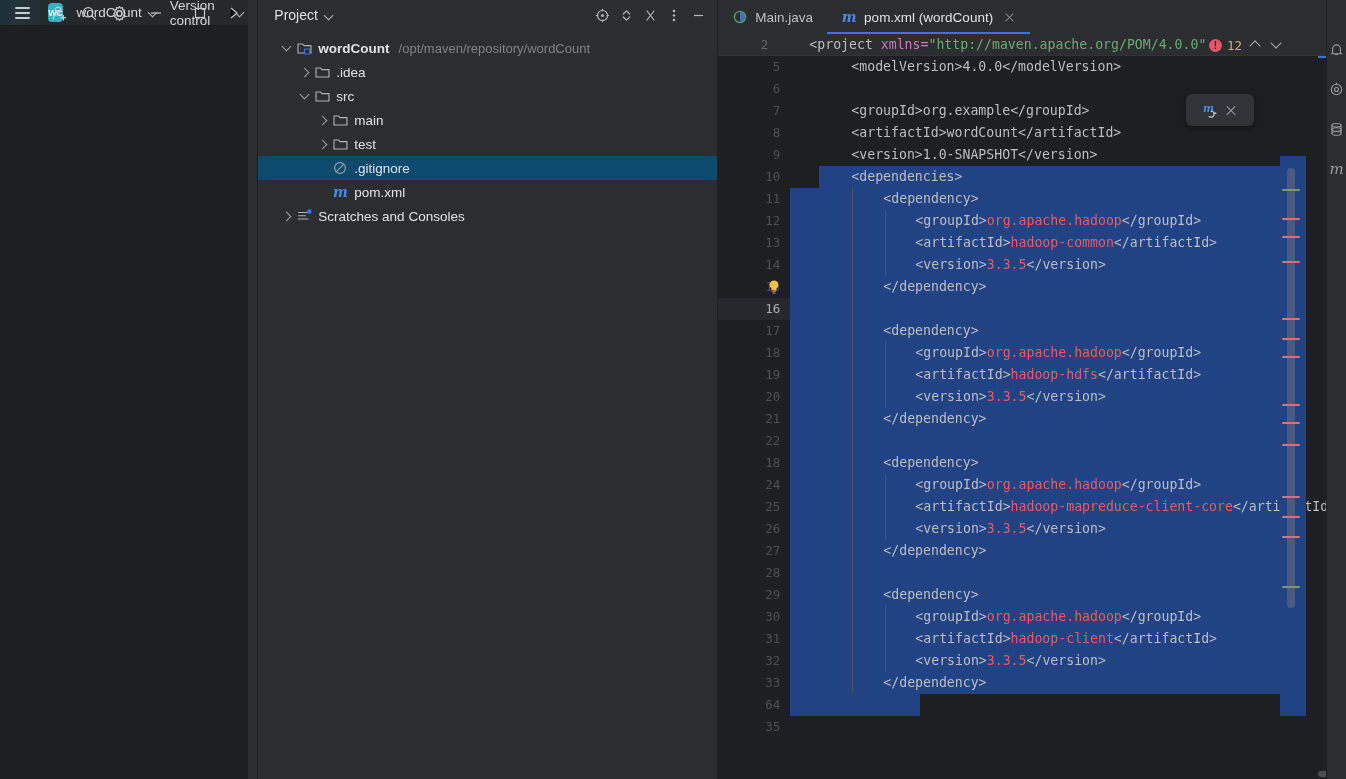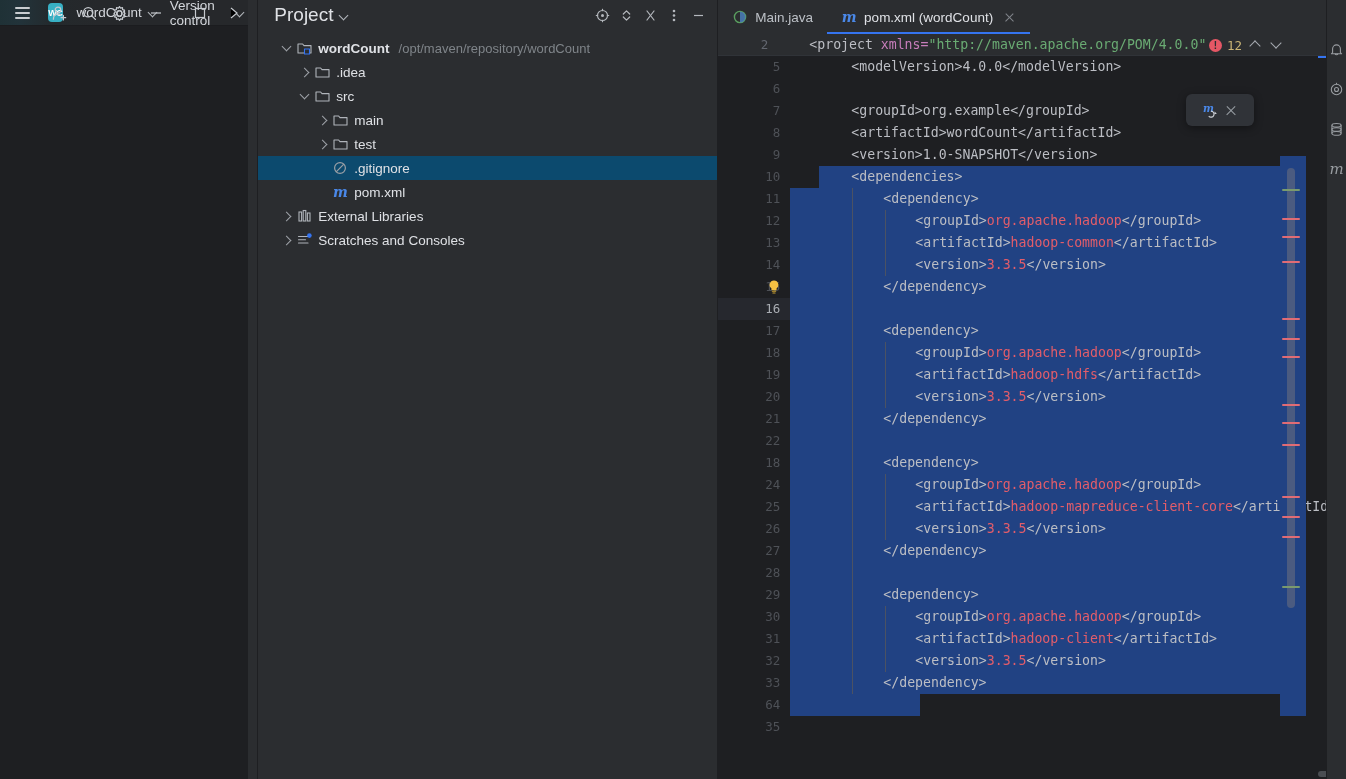--- a/index.html
+++ b/index.html
@@ -48,21 +48,21 @@
 
   
   .left-rail { width:10px; background:#2b2d30; border-right:1px solid #1e1f22; }
 
   
   .project-panel {
     width: 460px; flex:0 0 460px; background:#2b2d30; display:flex; flex-direction:column;
     border-right:1px solid #1e1f22;
   }
   .pp-header { height:30px; display:flex; align-items:center; padding:0 8px 0 16px; }
-  .pp-title { color:#dfe1e5; font-size:19px; display:flex; align-items:center; gap:7px; cursor:pointer; }
+  .pp-title { color:#dfe1e5; font-size:14px; display:flex; align-items:center; gap:7px; cursor:pointer; }
   .pp-tools { margin-left:auto; display:flex; align-items:center; gap:2px; }
   .pp-tool { width:22px; height:22px; display:flex; align-items:center; justify-content:center; border-radius:4px; cursor:pointer; }
 
   .tree { padding-top: 6px; font-size:13.5px; color:#dfe1e5; }
   .row { height:24px; display:flex; align-items:center; cursor:pointer; white-space:nowrap; position:relative; }
   .row.sel { background:#0c4a6e; }
   .arrow { width:14px; height:14px; flex:0 0 14px; position:relative; margin-right:2px; }
   .arrow.closed::after, .arrow.open::after {
     content:""; position:absolute; left:3px; top:3px; width:6px; height:6px;
     border-right:1.4px solid #9fa3a9; border-bottom:1.4px solid #9fa3a9;
@@ -367,32 +367,20 @@
             </span>
             <span class="tlabel">.gitignore</span>
           </div>
           <div class="row">
             <span style="display:inline-block;width:58px"></span>
             <span style="display:inline-block;width:16px"></span>
             <span class="ico">
               <span style="color:#4a88e8;font-family:'DejaVu Serif',serif;font-style:italic;font-size:14px;font-weight:bold;line-height:1;">m</span>
             </span>
             <span class="tlabel">pom.xml</span>
-          </div>
-          <div class="row">
-            <span style="display:inline-block;width:22px"></span>
-            <span class="arrow closed"></span>
-            <span class="ico">
-              <svg width="15" height="14" viewBox="0 0 15 14" fill="none" stroke="#b0b4ba" stroke-width="1.1">
-                <rect x="2" y="3" width="2.6" height="9"></rect>
-                <rect x="6.2" y="1.5" width="2.6" height="10.5"></rect>
-                <rect x="10.4" y="4" width="2.6" height="8"></rect>
-              </svg>
-            </span>
-            <span class="tlabel">External Libraries</span>
           </div>
           <div class="row">
             <span style="display:inline-block;width:22px"></span>
             <span class="arrow closed"></span>
             <span class="ico">
               <svg width="15" height="14" viewBox="0 0 15 14" fill="none" stroke="#b0b4ba" stroke-width="1.1" stroke-linecap="round">
                 <path d="M1.5 3.5 H11"></path>
                 <path d="M1.5 6.8 H8.5"></path>
                 <path d="M1.5 10 H11"></path>
                 <circle cx="12.4" cy="2.6" r="2.3" fill="#3574f0" stroke="none"></circle>

